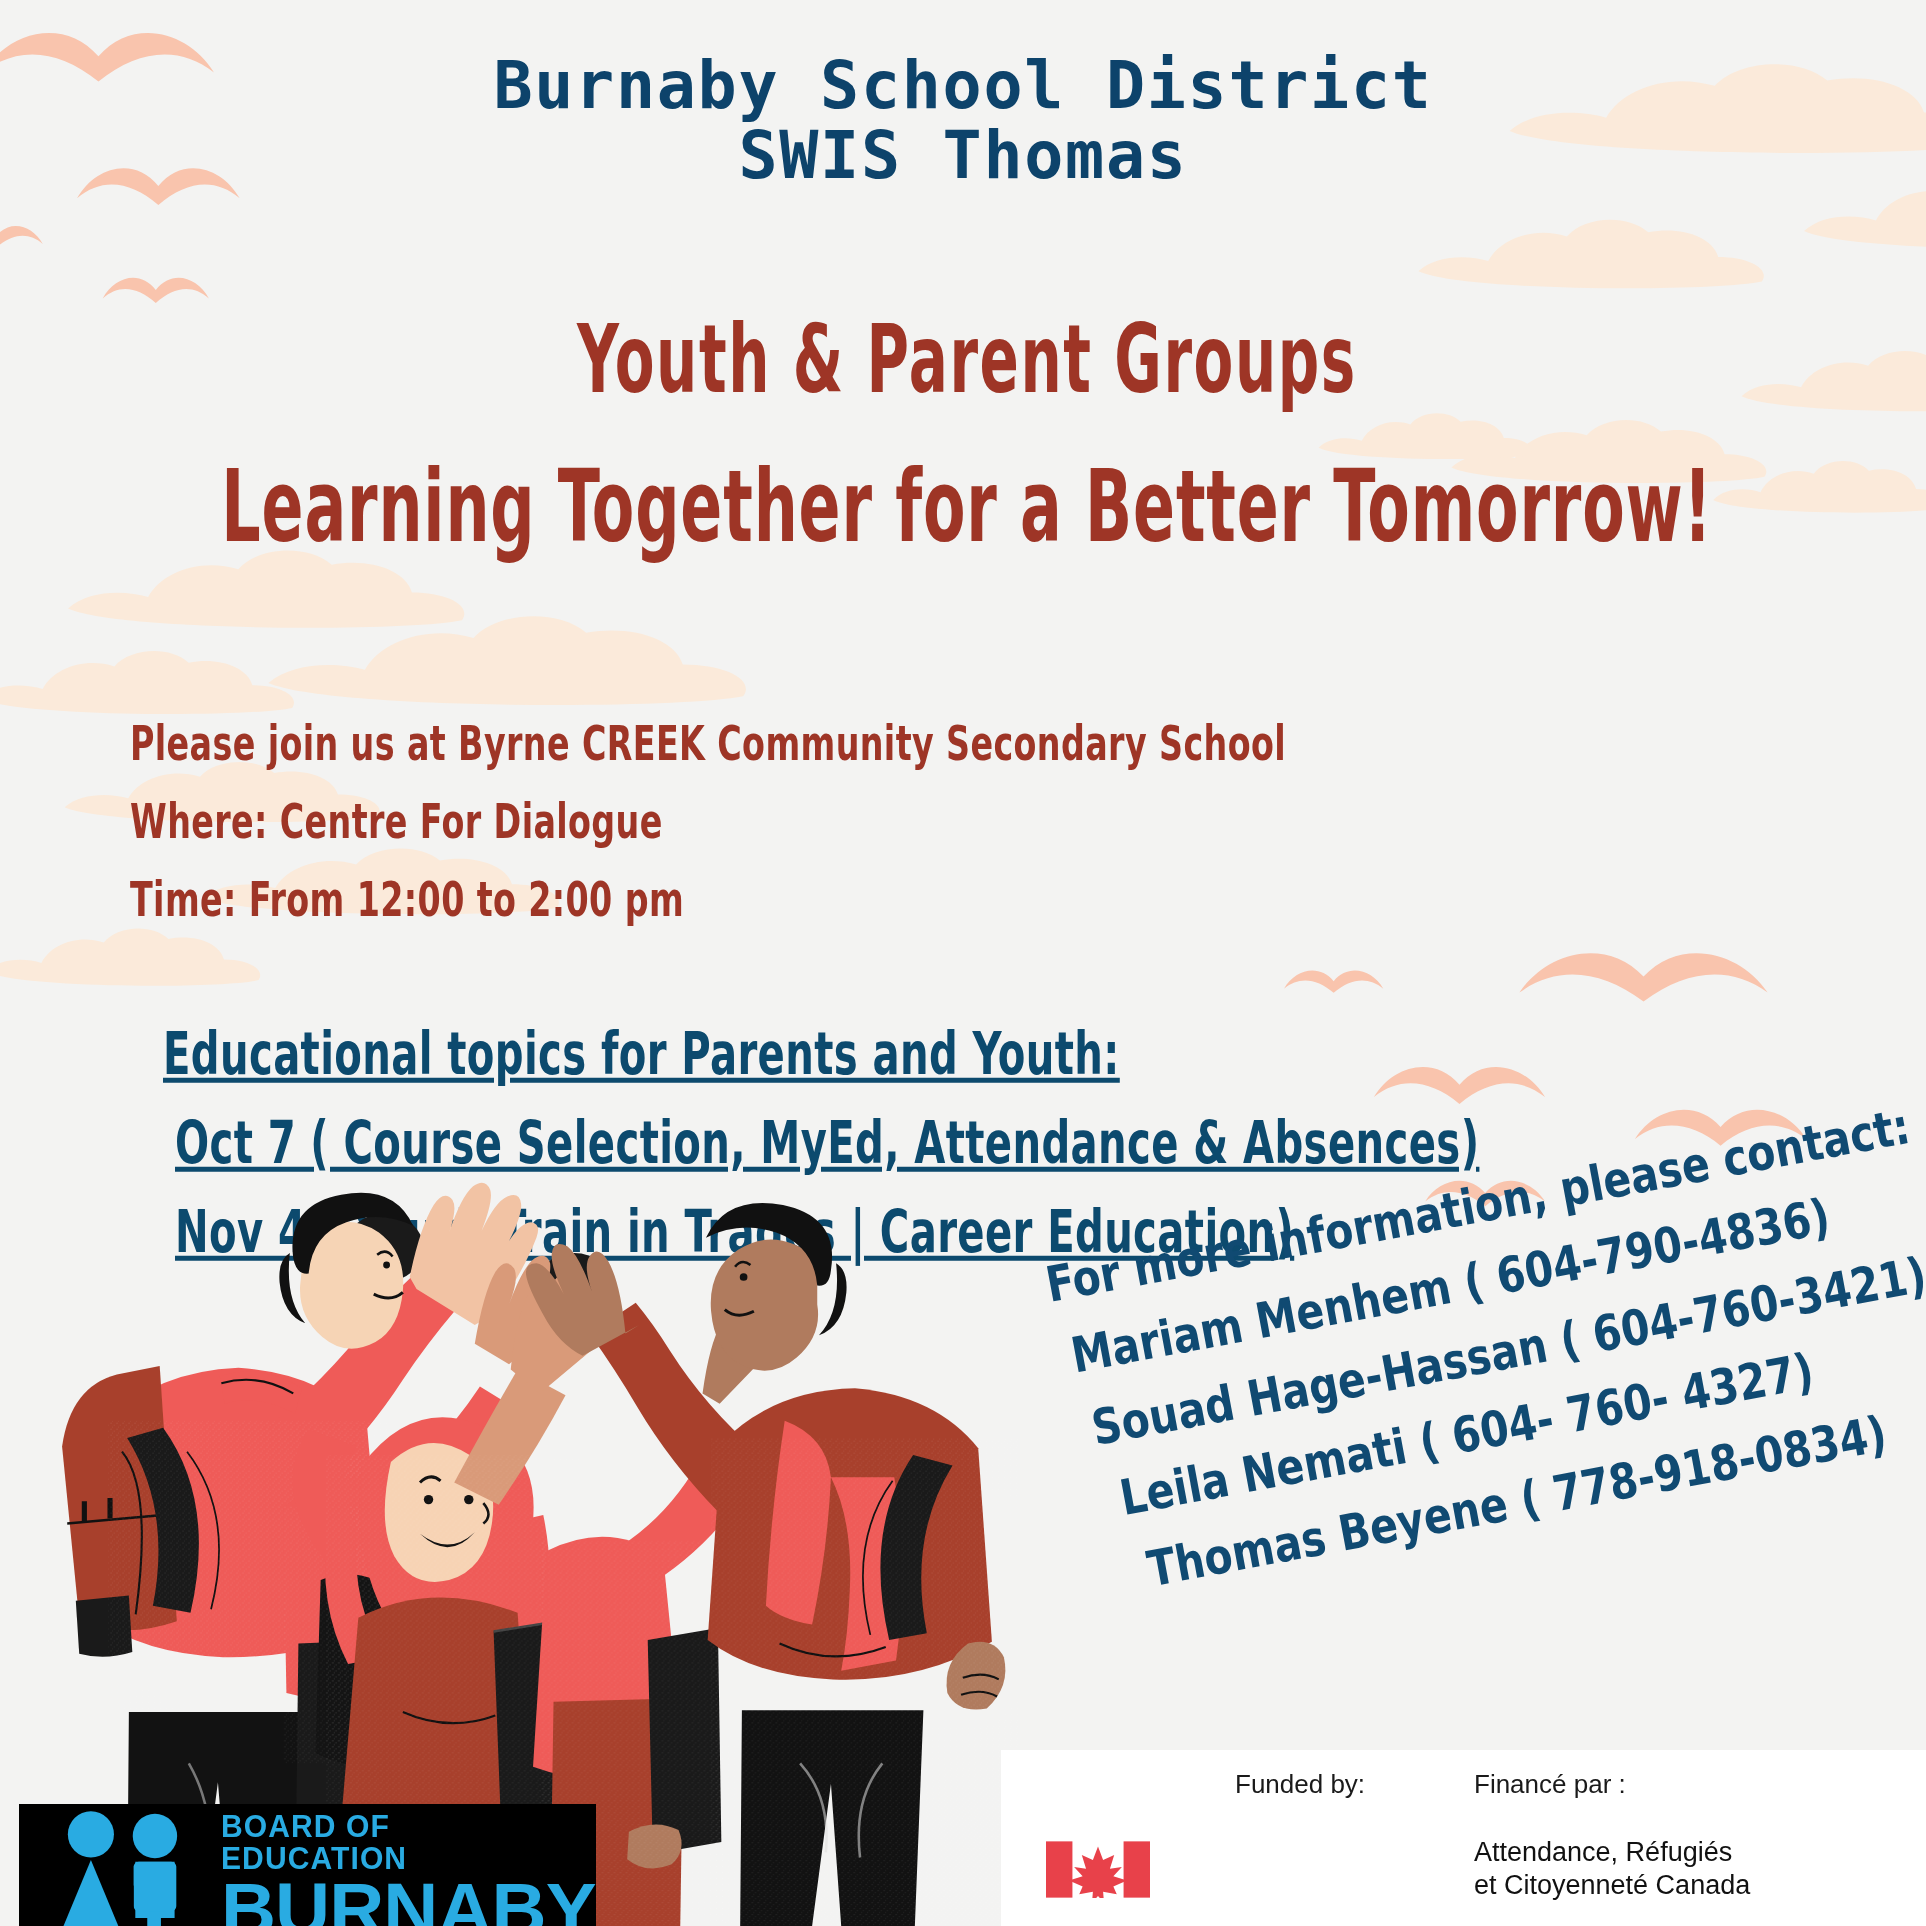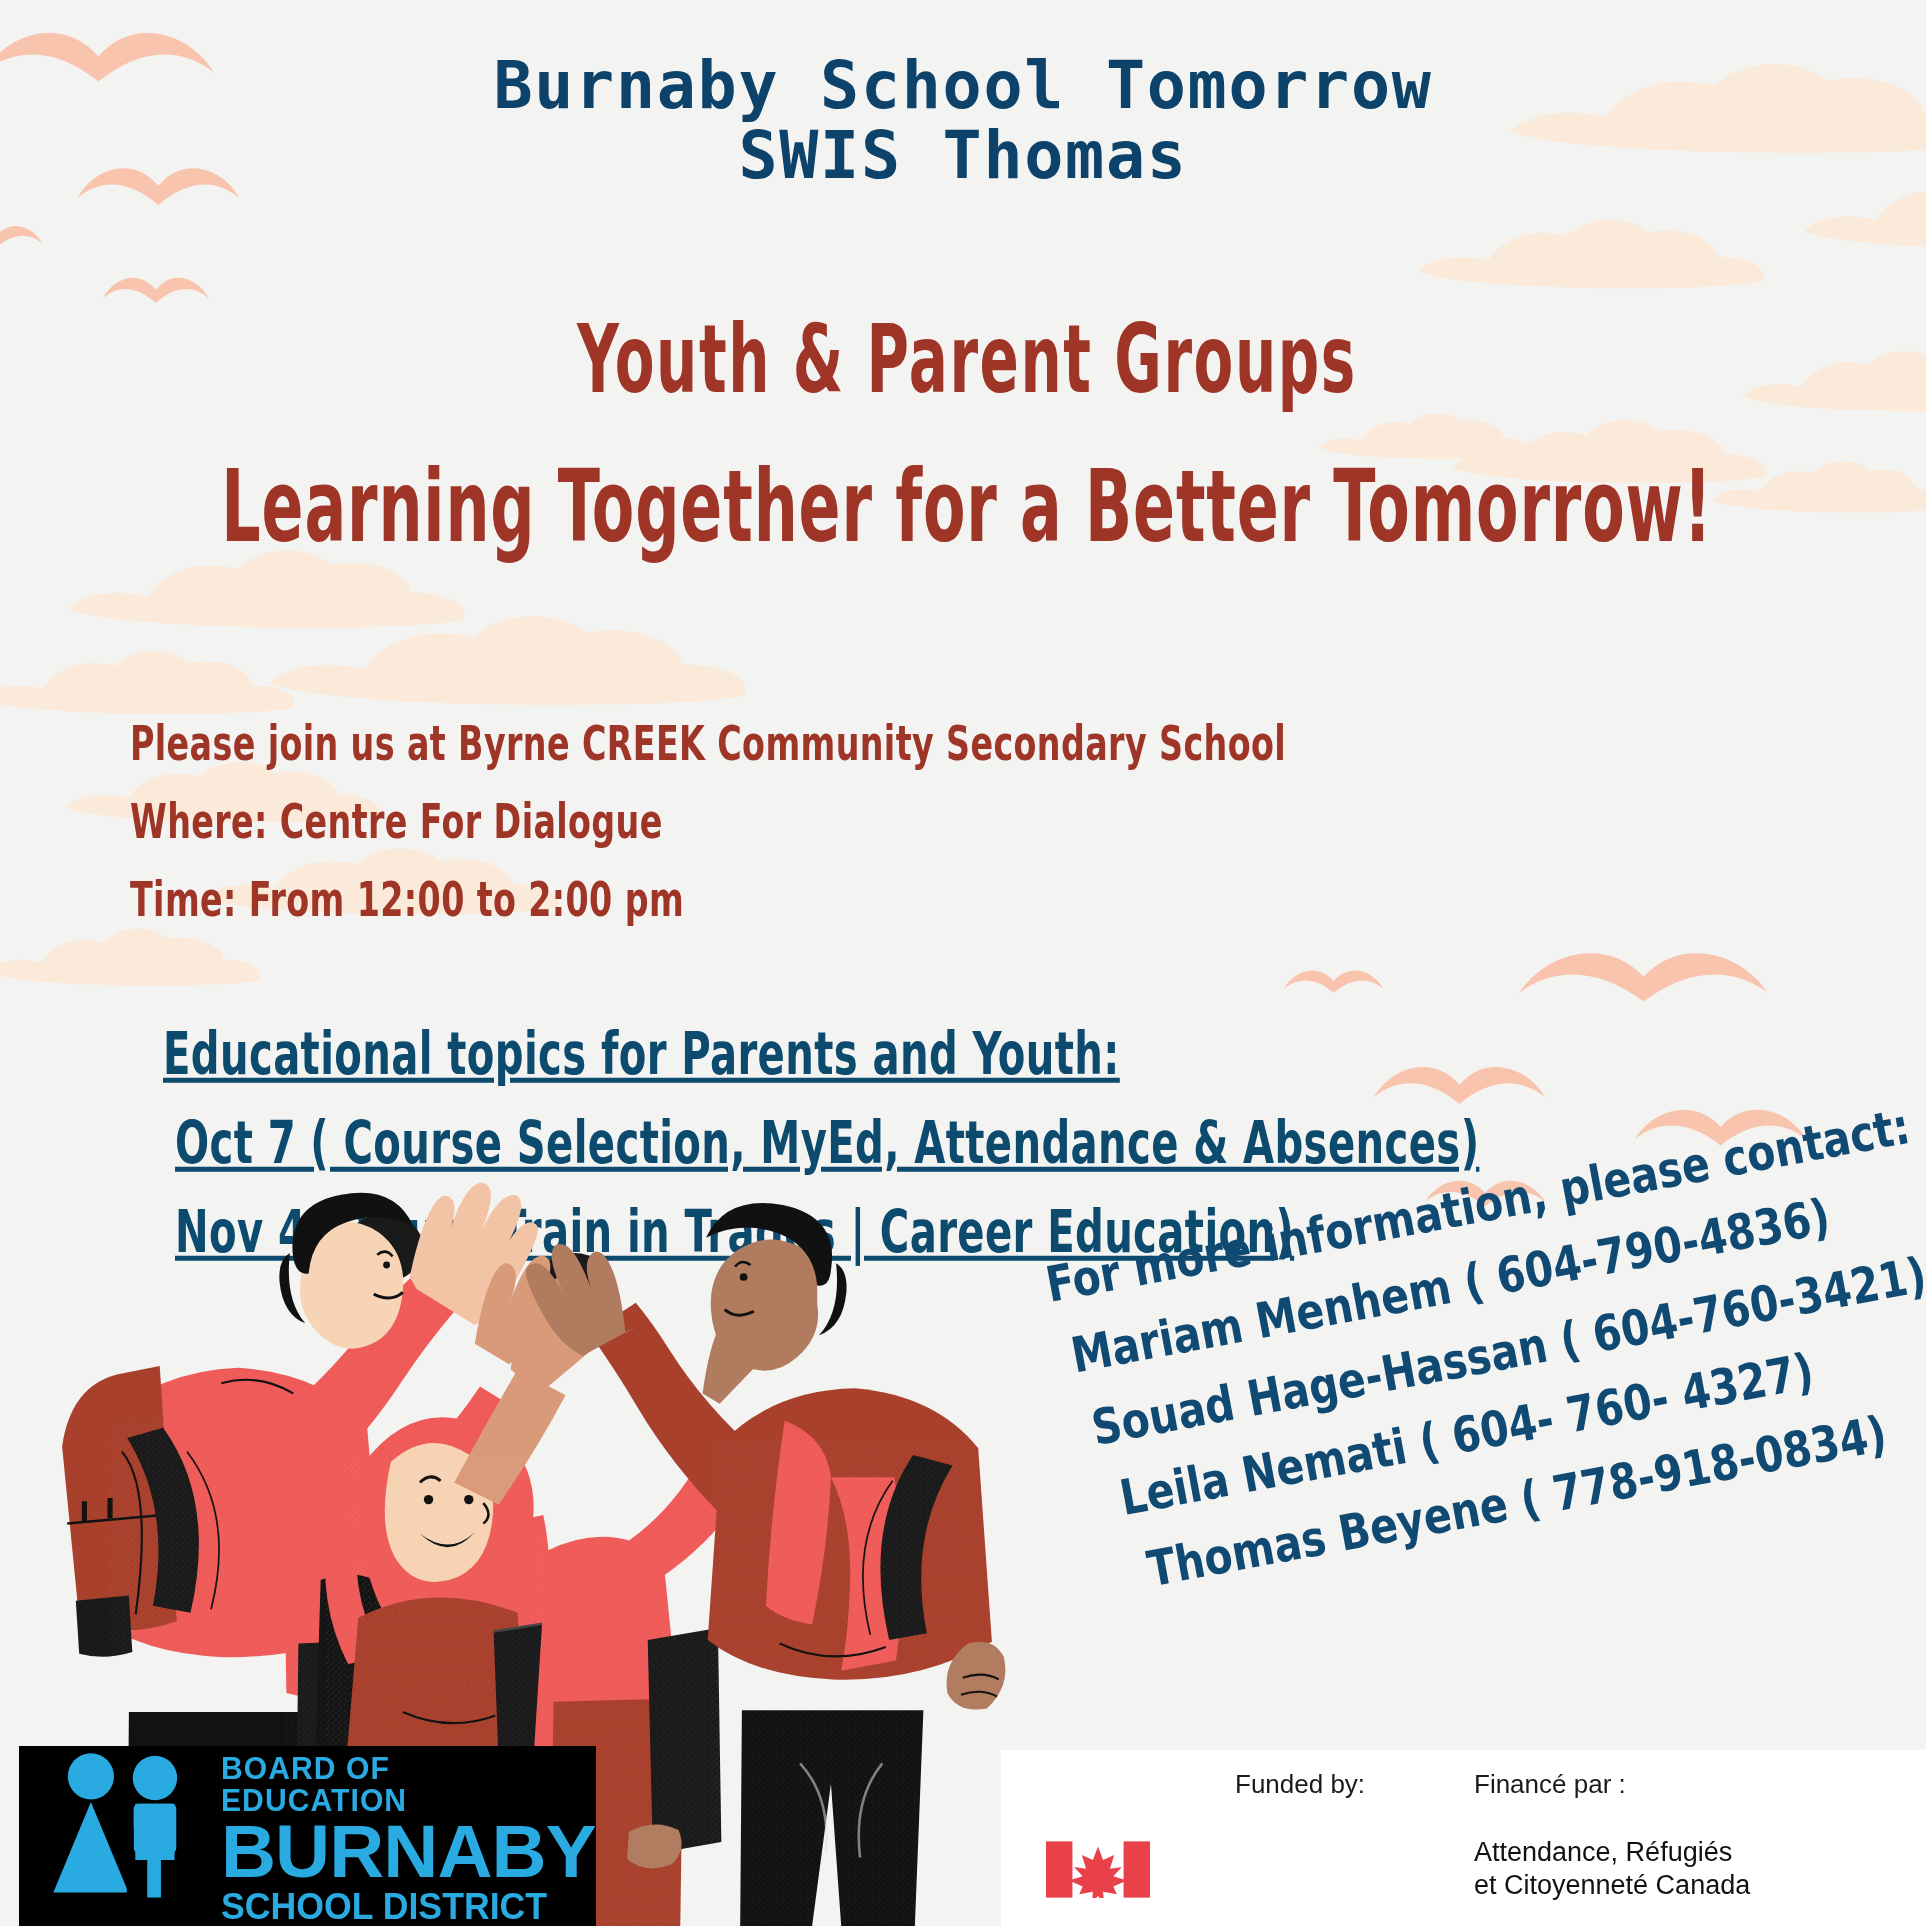--- a/index.html
+++ b/index.html
@@ -103,21 +103,21 @@
   .contact .cline.i3{margin-left:19px;}
   .contact .cline.i4{margin-left:34px;}
   .contact .cline.i5{margin-left:48px;}
 
   
   .illus{position:absolute;left:26px;bottom:0;width:1002px;height:762px;}
 
   
   .logo{
     position:absolute;left:19px;bottom:0px;
-    width:577px;height:180px;
+    width:577px;height:122px;
     background:#000;
     overflow:hidden;
   }
   .logo-figs{position:absolute;left:22px;top:3.4px;width:163px;height:152px;}
   .logo-text{position:absolute;left:202px;top:1.7px;right:3.4px;}
   .logo-l1{
     color:#29ABE2;font-weight:bold;font-size:31px;letter-spacing:1.1px;
     font-family:"Liberation Sans",sans-serif;line-height:1.05;margin-top:5.1px;
     transform:scaleX(0.97);transform-origin:left center;
   }
@@ -195,21 +195,21 @@
         <use href="#bird" transform="translate(1500,1130) scale(0.58,0.48)"></use>
         <use href="#bird" transform="translate(1605,1240) scale(1.00,0.80)"></use>
         <use href="#bird" transform="translate(1910,1290) scale(1.00,0.78)"></use>
         <use href="#bird" transform="translate(1665,1375) scale(0.70,0.55)"></use>
       </g>
     </svg>
   </div>
 
   <div class="header">
     <div class="school-title">
-      <span>Burnaby School Tomorrow</span>
+      <span>Burnaby School District</span>
       <span class="line2">SWIS Thomas</span>
     </div>
   </div>
 
   <div class="tagline">
     <span class="t1">Youth &amp; Parent Groups</span>
     <span class="t2">Learning Together for a Better Tomorrow!</span>
   </div>
 
   <div class="details">

